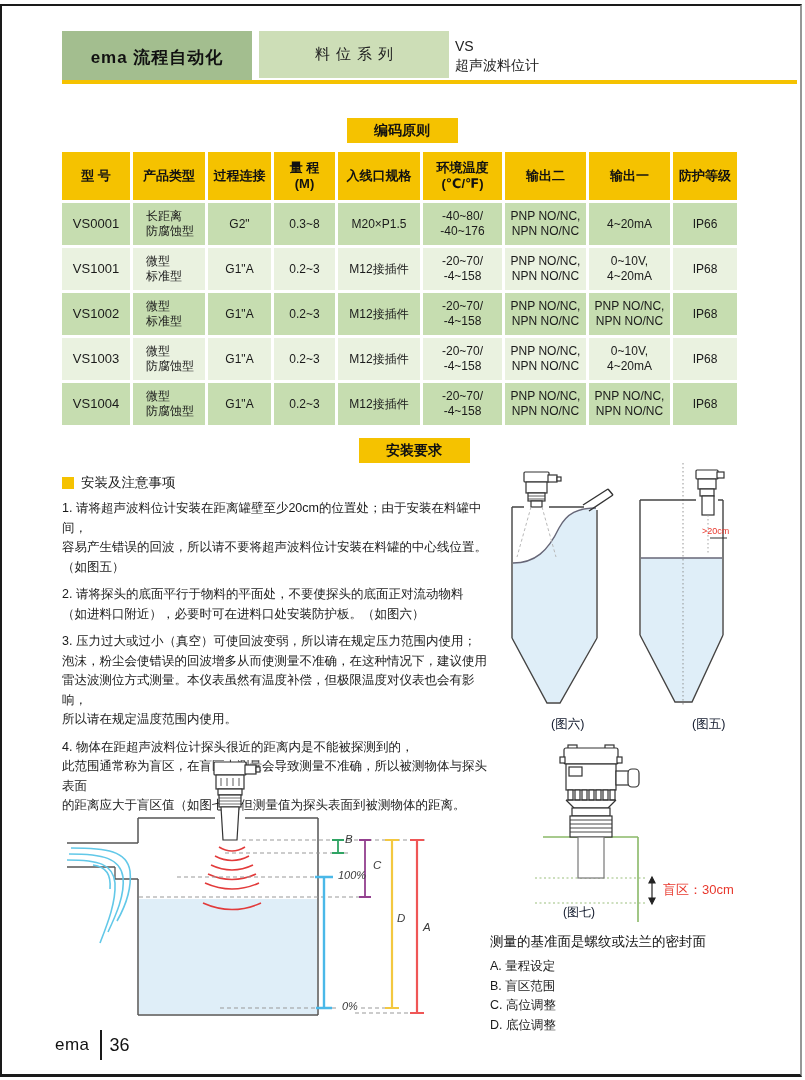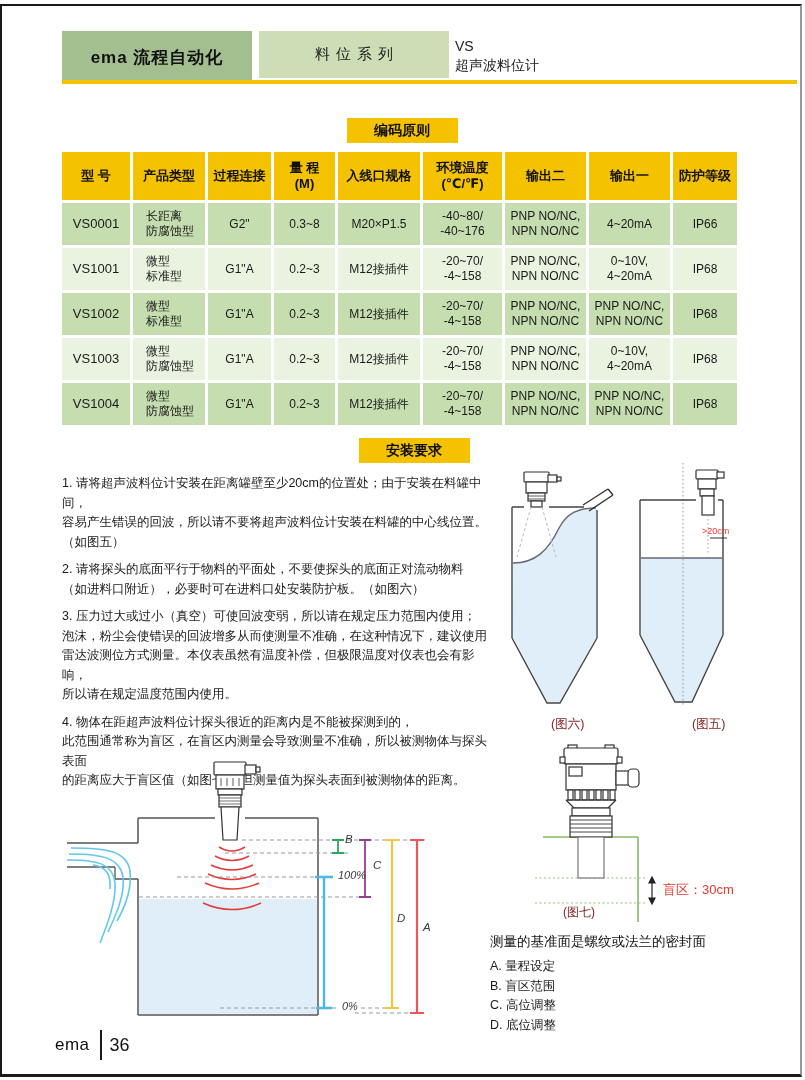--- a/index.html
+++ b/index.html
@@ -21,21 +21,21 @@
   .cell.head{background:#f5c200;font-size:13px;font-weight:bold;color:#111;}
   .cell.alt{background:#eaf2e0;}
   .cell.c-type{justify-content:flex-start;text-align:left;padding-left:13px;}
   .cell.c-model{font-size:13px;}
   
   .notes{left:62px;top:474px;width:432px;}
   .notes-title{display:flex;align-items:center;font-size:13.5px;margin-bottom:7px;}
   .bullet-sq{width:12px;height:12px;background:#f5c200;margin-right:7px;flex:none;}
   .para{font-size:12.5px;line-height:1.56;white-space:pre-line;margin-bottom:8px;}
   
-  .figlabel{font-size:12.5px;color:#7f1d1d;}
+  .figlabel{font-size:12.5px;color:#0f172a;}
   .red{color:#e8372c;}
   .dim-label{font-style:italic;font-size:11.5px;color:#3a3a3a;}
   .pct-label{font-style:italic;font-size:11px;color:#3a3a3a;}
   
   .basis{left:490px;top:933px;font-size:13.5px;color:#111;}
   .legend{left:490px;top:957px;font-size:12.5px;line-height:19.5px;}
   
   .footer{left:55px;top:1030px;display:flex;align-items:center;}
   .footer .brand{font-size:17px;color:#111;letter-spacing:0.5px;}
   .footer .divider{width:2px;height:30px;background:#1a1a1a;margin:0 8px 0 10px;}
@@ -137,20 +137,24 @@
 NPN NO/NC</div>
     <div class="cell">IP68</div>
   </div>
 
 <div class="abs sec" style="top:438px;margin-left:12px;">
   <div class="box">安装要求</div>
   <div class="line"></div>
 </div>
 
 <div class="abs notes">
+  <div class="notes-title">
+    <span class="bullet-sq"></span>
+    <span>安装及注意事项</span>
+  </div>
   <div class="para">1. 请将超声波料位计安装在距离罐壁至少20cm的位置处；由于安装在料罐中间，
 容易产生错误的回波，所以请不要将超声波料位计安装在料罐的中心线位置。
 （如图五）</div>
   <div class="para">2. 请将探头的底面平行于物料的平面处，不要使探头的底面正对流动物料
 （如进料口附近），必要时可在进料口处安装防护板。（如图六）</div>
   <div class="para">3. 压力过大或过小（真空）可使回波变弱，所以请在规定压力范围内使用；
 泡沫，粉尘会使错误的回波增多从而使测量不准确，在这种情况下，建议使用
 雷达波测位方式测量。本仪表虽然有温度补偿，但极限温度对仪表也会有影响，
 所以请在规定温度范围内使用。</div>
   <div class="para">4. 物体在距超声波料位计探头很近的距离内是不能被探测到的，

